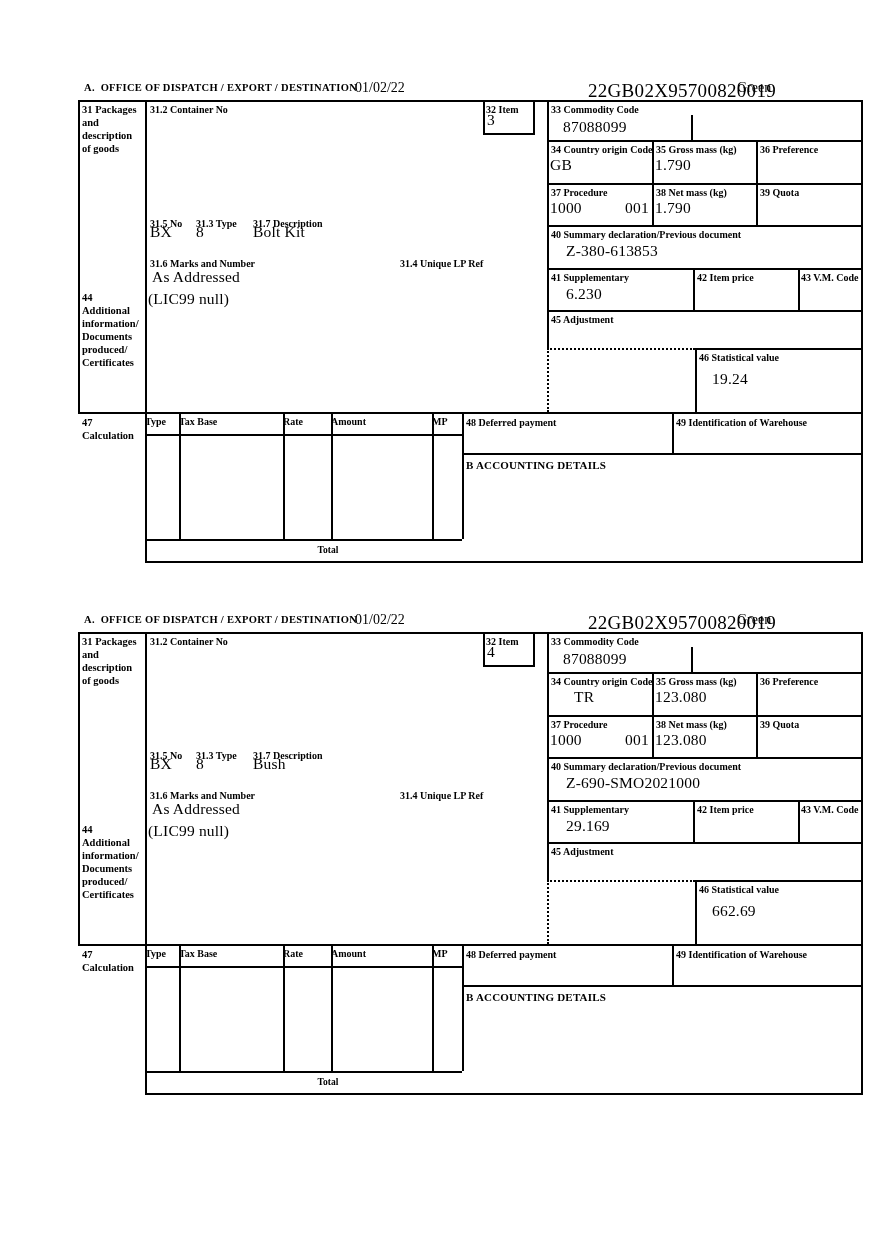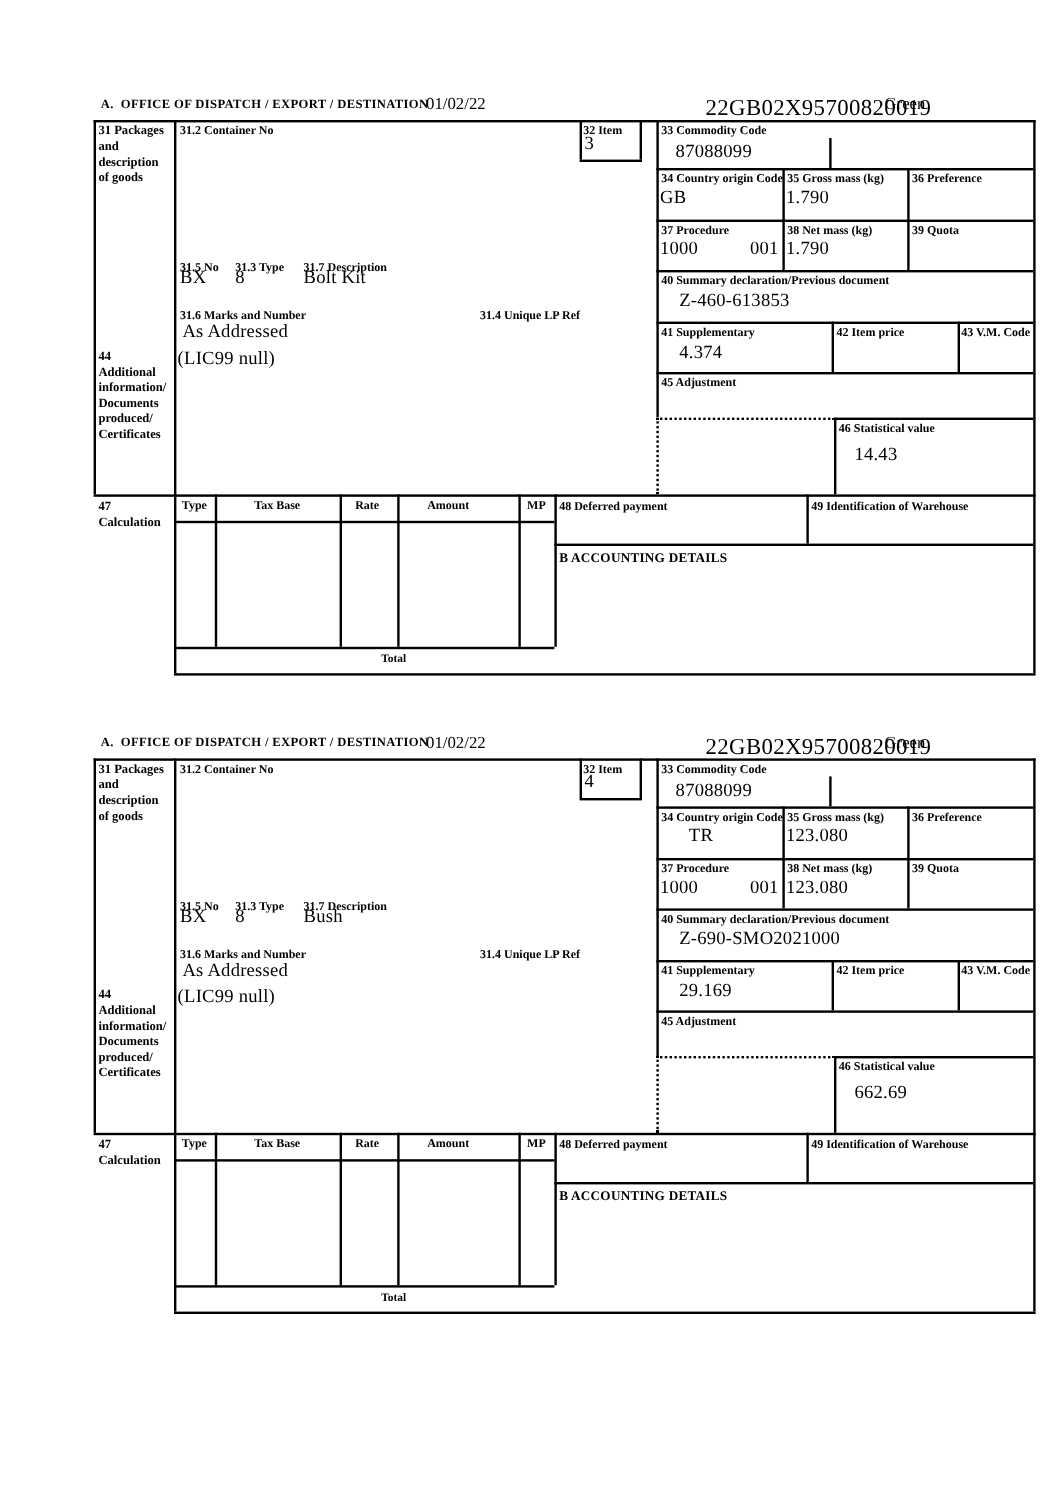--- a/index.html
+++ b/index.html
@@ -11,22 +11,22 @@
   i.vl{width:0;border-left:2px solid #000;}
   i.hl.dot{border-top:2px dotted #000;}
   i.vl.dot{border-left:2px dotted #000;}
   .t{position:absolute;white-space:pre;line-height:1.2;}
   .lbl{font-size:10px;font-weight:bold;line-height:13px;}
   .lblml{font-size:10.5px;font-weight:bold;line-height:13px;white-space:pre-line;}
   .val{font-size:15.5px;font-weight:normal;letter-spacing:0.2px;line-height:17px;}
   .hdr-office{font-size:10.5px;font-weight:bold;letter-spacing:0.3px;}
   .val14{font-size:14px;}
   .val15{font-size:19px;letter-spacing:0.3px;}
-  .th{font-size:10px;font-weight:bold;text-align:center;}
-  .th.right{text-align:center;}
+  .th{font-size:10px;font-weight:bold;}
+  .th.right{text-align:left;}
   .bacc{font-size:11px;font-weight:bold;letter-spacing:0.2px;}
   .total{font-size:9.5px;font-weight:bold;text-align:center;}
 </style>
 </head>
 <body>
 
 <div class="page">
 
   <div class="section" style="top:80px">
 
@@ -86,30 +86,30 @@
     <div class="t lbl" style="left:682px;top:63px">36 Preference</div>
 
     <div class="t lbl" style="left:473px;top:106px">37 Procedure</div>
     <div class="t val" style="left:472px;top:119px">1000</div>
     <div class="t val" style="left:547px;top:119px">001</div>
     <div class="t lbl" style="left:578px;top:106px">38 Net mass (kg)</div>
     <div class="t val" style="left:577px;top:119px">1.790</div>
     <div class="t lbl" style="left:682px;top:106px">39 Quota</div>
 
     <div class="t lbl" style="left:473px;top:148px">40 Summary declaration/Previous document</div>
-    <div class="t val" style="left:488px;top:162px">Z-460-613853</div>
+    <div class="t val" style="left:488px;top:162px">Z-380-613853</div>
 
     <div class="t lbl" style="left:473px;top:191px">41 Supplementary</div>
-    <div class="t val" style="left:488px;top:205px">4.374</div>
+    <div class="t val" style="left:488px;top:205px">6.230</div>
     <div class="t lbl" style="left:619px;top:191px">42 Item price</div>
     <div class="t lbl" style="left:723px;top:191px">43 V.M. Code</div>
 
     <div class="t lbl" style="left:473px;top:233px">45 Adjustment</div>
     <div class="t lbl" style="left:621px;top:271px">46 Statistical value</div>
-    <div class="t val" style="left:634px;top:290px">14.43</div>
+    <div class="t val" style="left:634px;top:290px">19.24</div>
 
     <div class="t lbl" style="left:72px;top:137px">31.5 No</div>
     <div class="t lbl" style="left:118px;top:137px">31.3 Type</div>
     <div class="t lbl" style="left:175px;top:137px">31.7 Description</div>
     <div class="t val" style="left:72px;top:143px">BX</div>
     <div class="t val" style="left:118px;top:143px">8</div>
     <div class="t val" style="left:175px;top:143px">Bolt Kit</div>
 
     <div class="t lbl" style="left:72px;top:177px">31.6 Marks and Number</div>
     <div class="t val" style="left:74px;top:188px">As Addressed</div>

